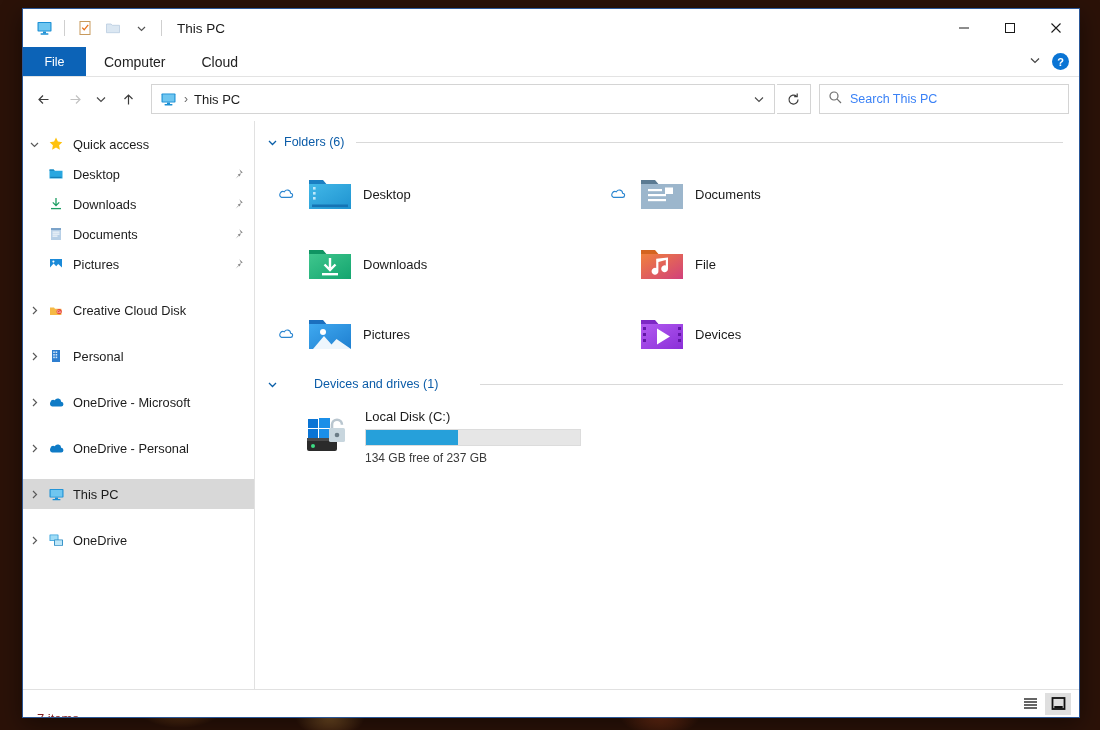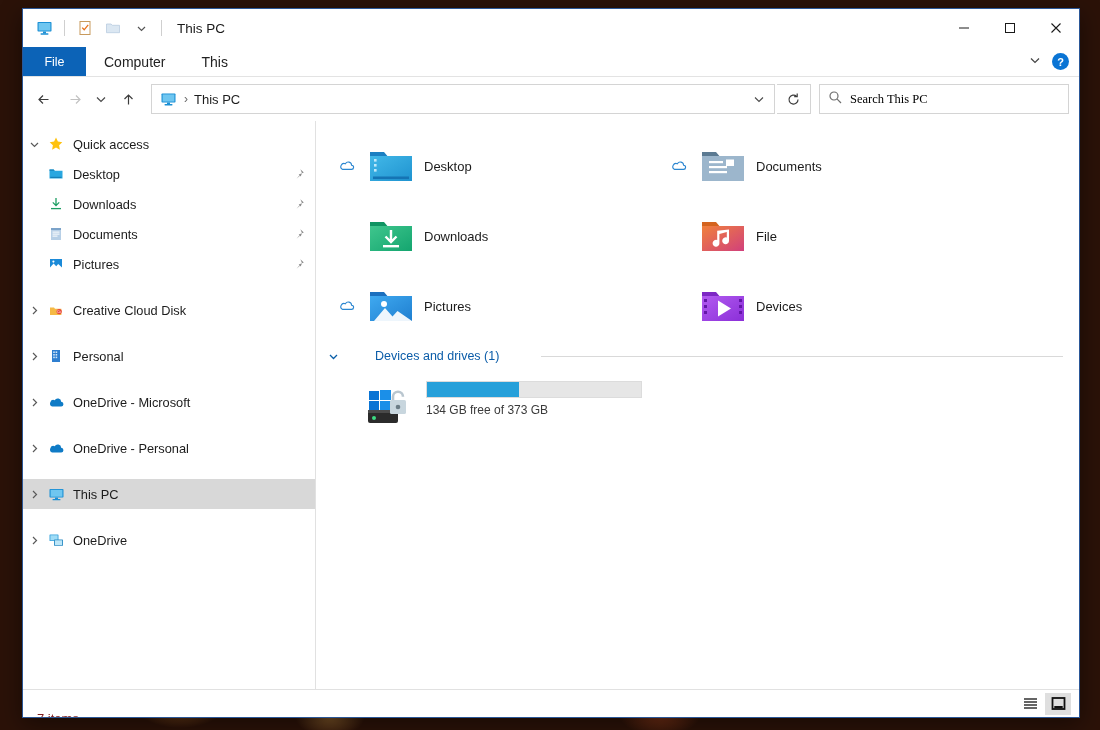--- a/index.html
+++ b/index.html
@@ -137,28 +137,28 @@
     width: 34px; height: 30px; margin-left: 2px;
     border: 1px solid #d4d4d4; border-left: none;
     display: flex; align-items: center; justify-content: center;
     color: #3c3c3c; background: #fff;
   }
   .searchbox {
     width: 250px; height: 30px; margin-left: 8px;
     border: 1px solid #d4d4d4; background: #fff;
     display: flex; align-items: center; padding: 0 8px; gap: 8px;
   }
-  .search-ph { font-size: 12.5px; color: #000000; font-family: Liberation Serif, serif; }
+  .search-ph { font-size: 12.5px; color: #3b82f6; }
 
   
   .content { flex: 1 1 auto; display: flex; min-height: 0; }
 
   
   .sidebar {
-    width: 293px; flex: none;
+    width: 232px; flex: none;
     border-right: 1px solid #e1e1e1;
     padding-top: 8px; overflow: hidden;
     background: #fff;
     text-align: right;
   }
   .nav-row {
     height: 30px; display: flex; align-items: center;
     padding-right: 10px; cursor: default; position: relative;
   }
   .nav-row.selected { background: #d8d8d8; }
@@ -281,21 +281,21 @@
         <svg width="12" height="12" viewBox="0 0 12 12">
             <path d="M1.5 1.5l9 9M10.5 1.5l-9 9" stroke="#1a1a1a" stroke-width="1.1"></path>
           </svg>
       </div>
     </div>
   </div>
 
   <div class="ribbon">
     <div class="tab file">File</div>
     <div class="tab">Computer</div>
-    <div class="tab">This</div>
+    <div class="tab">Cloud</div>
     <div class="ribbon-right">
       <div>
         <svg width="14" height="14" viewBox="0 0 14 14">
             <path d="M3 5.5l4 4 4-4" fill="none" stroke="#444" stroke-width="1.2"></path>
           </svg>
       </div>
       <div class="help-btn">?</div>
     </div>
   </div>
 
@@ -550,20 +550,29 @@
             <rect x="6" y="7.5" width="9" height="6.3" rx="0.6" fill="#2c8cc4"></rect>
             <rect x="6.9" y="8.3" width="7.2" height="4.7" fill="#bde6f8"></rect>
           </svg>
         </span>
         <span class="nav-label">OneDrive</span>
       </div>
     </div>
 
     <div class="main">
 
+      <div class="group-head">
+        <span class="group-chev">
+          <svg width="11" height="11" viewBox="0 0 11 11">
+              <path d="M2 4l3.5 3.5L9 4" fill="none" stroke="#0a5fa8" stroke-width="1.3"></path>
+            </svg>
+        </span>
+        <span class="group-title">Folders (6)</span>
+        <span class="group-rule"></span>
+      </div>
 
       <div class="tiles">
 
         <div class="tile">
           <span class="cloud">
             <svg width="18" height="18" viewBox="0 0 18 18">
               <path d="M4.6 12.4h8.8a2.1 2.1 0 0 0 .2-4.2 3.3 3.3 0 0 0-6.2-1.4 2.6 2.6 0 0 0-2.8 5.6z" fill="none" stroke="#2b86d0" stroke-width="1.1"></path>
             </svg>
           </span>
           <span class="tile-ico">
@@ -718,24 +727,25 @@
             <path d="M3 27h30v3H3z" fill="#4a4a4a"></path>
             <circle cx="9" cy="35" r="2" fill="#3ddc84"></circle>
             <g>
               <path d="M28 17v-3.2a5 5 0 0 1 10 0" fill="none" stroke="#b9c6cf" stroke-width="2.6"></path>
               <rect x="25" y="17" width="16" height="14" rx="1.6" fill="#c8d6de"></rect>
               <circle cx="33" cy="24" r="2.3" fill="#6b7c86"></circle>
             </g>
           </svg>
         </span>
         <span class="drive-info">
+          <span class="drive-name" style="display:block">Local Disk (C:)</span>
           <span class="bar-outer" style="display:block">
             <span class="bar-fill" id="driveFill" style="display: block; width: 43%; background: rgb(38, 160, 218);"></span>
           </span>
-          <span class="drive-sub" style="display:block">134 GB free of 373 GB</span>
+          <span class="drive-sub" style="display:block">134 GB free of 237 GB</span>
         </span>
       </div>
 
     </div>
   </div>
 
   <div class="statusbar">
     <span class="status-text">7 items</span>
     <span class="viewbtns">
       <span class="viewbtn">

